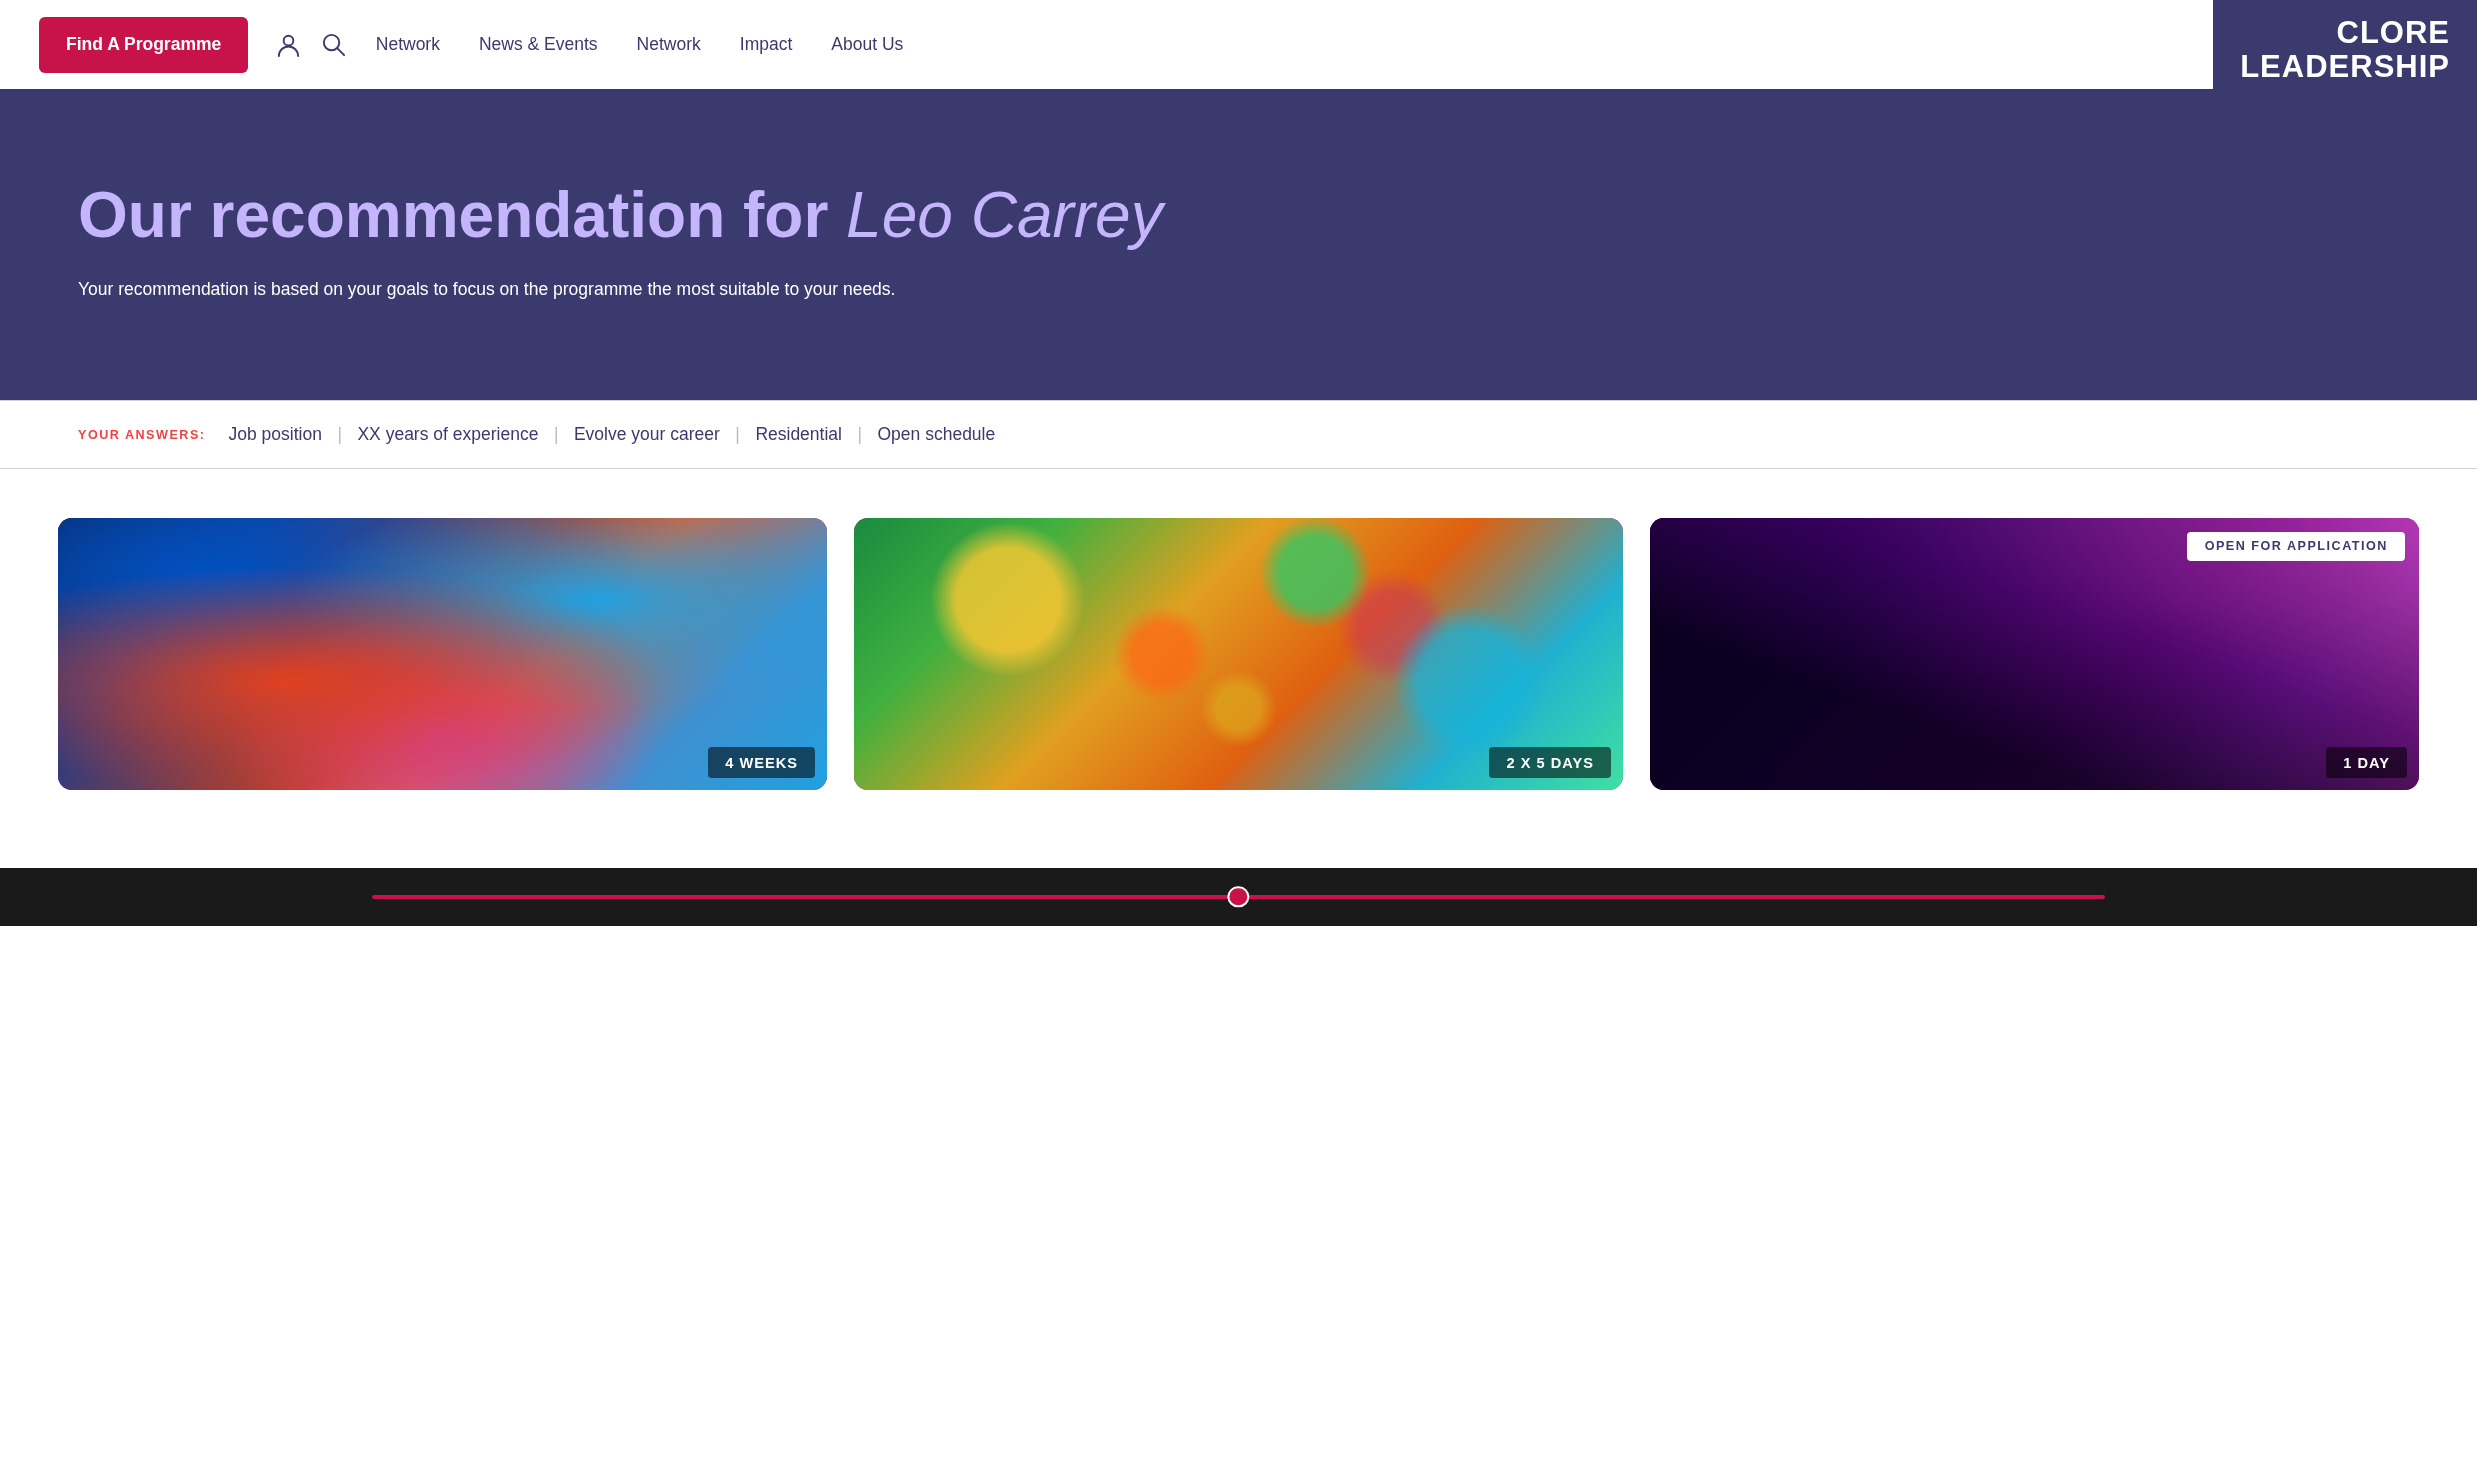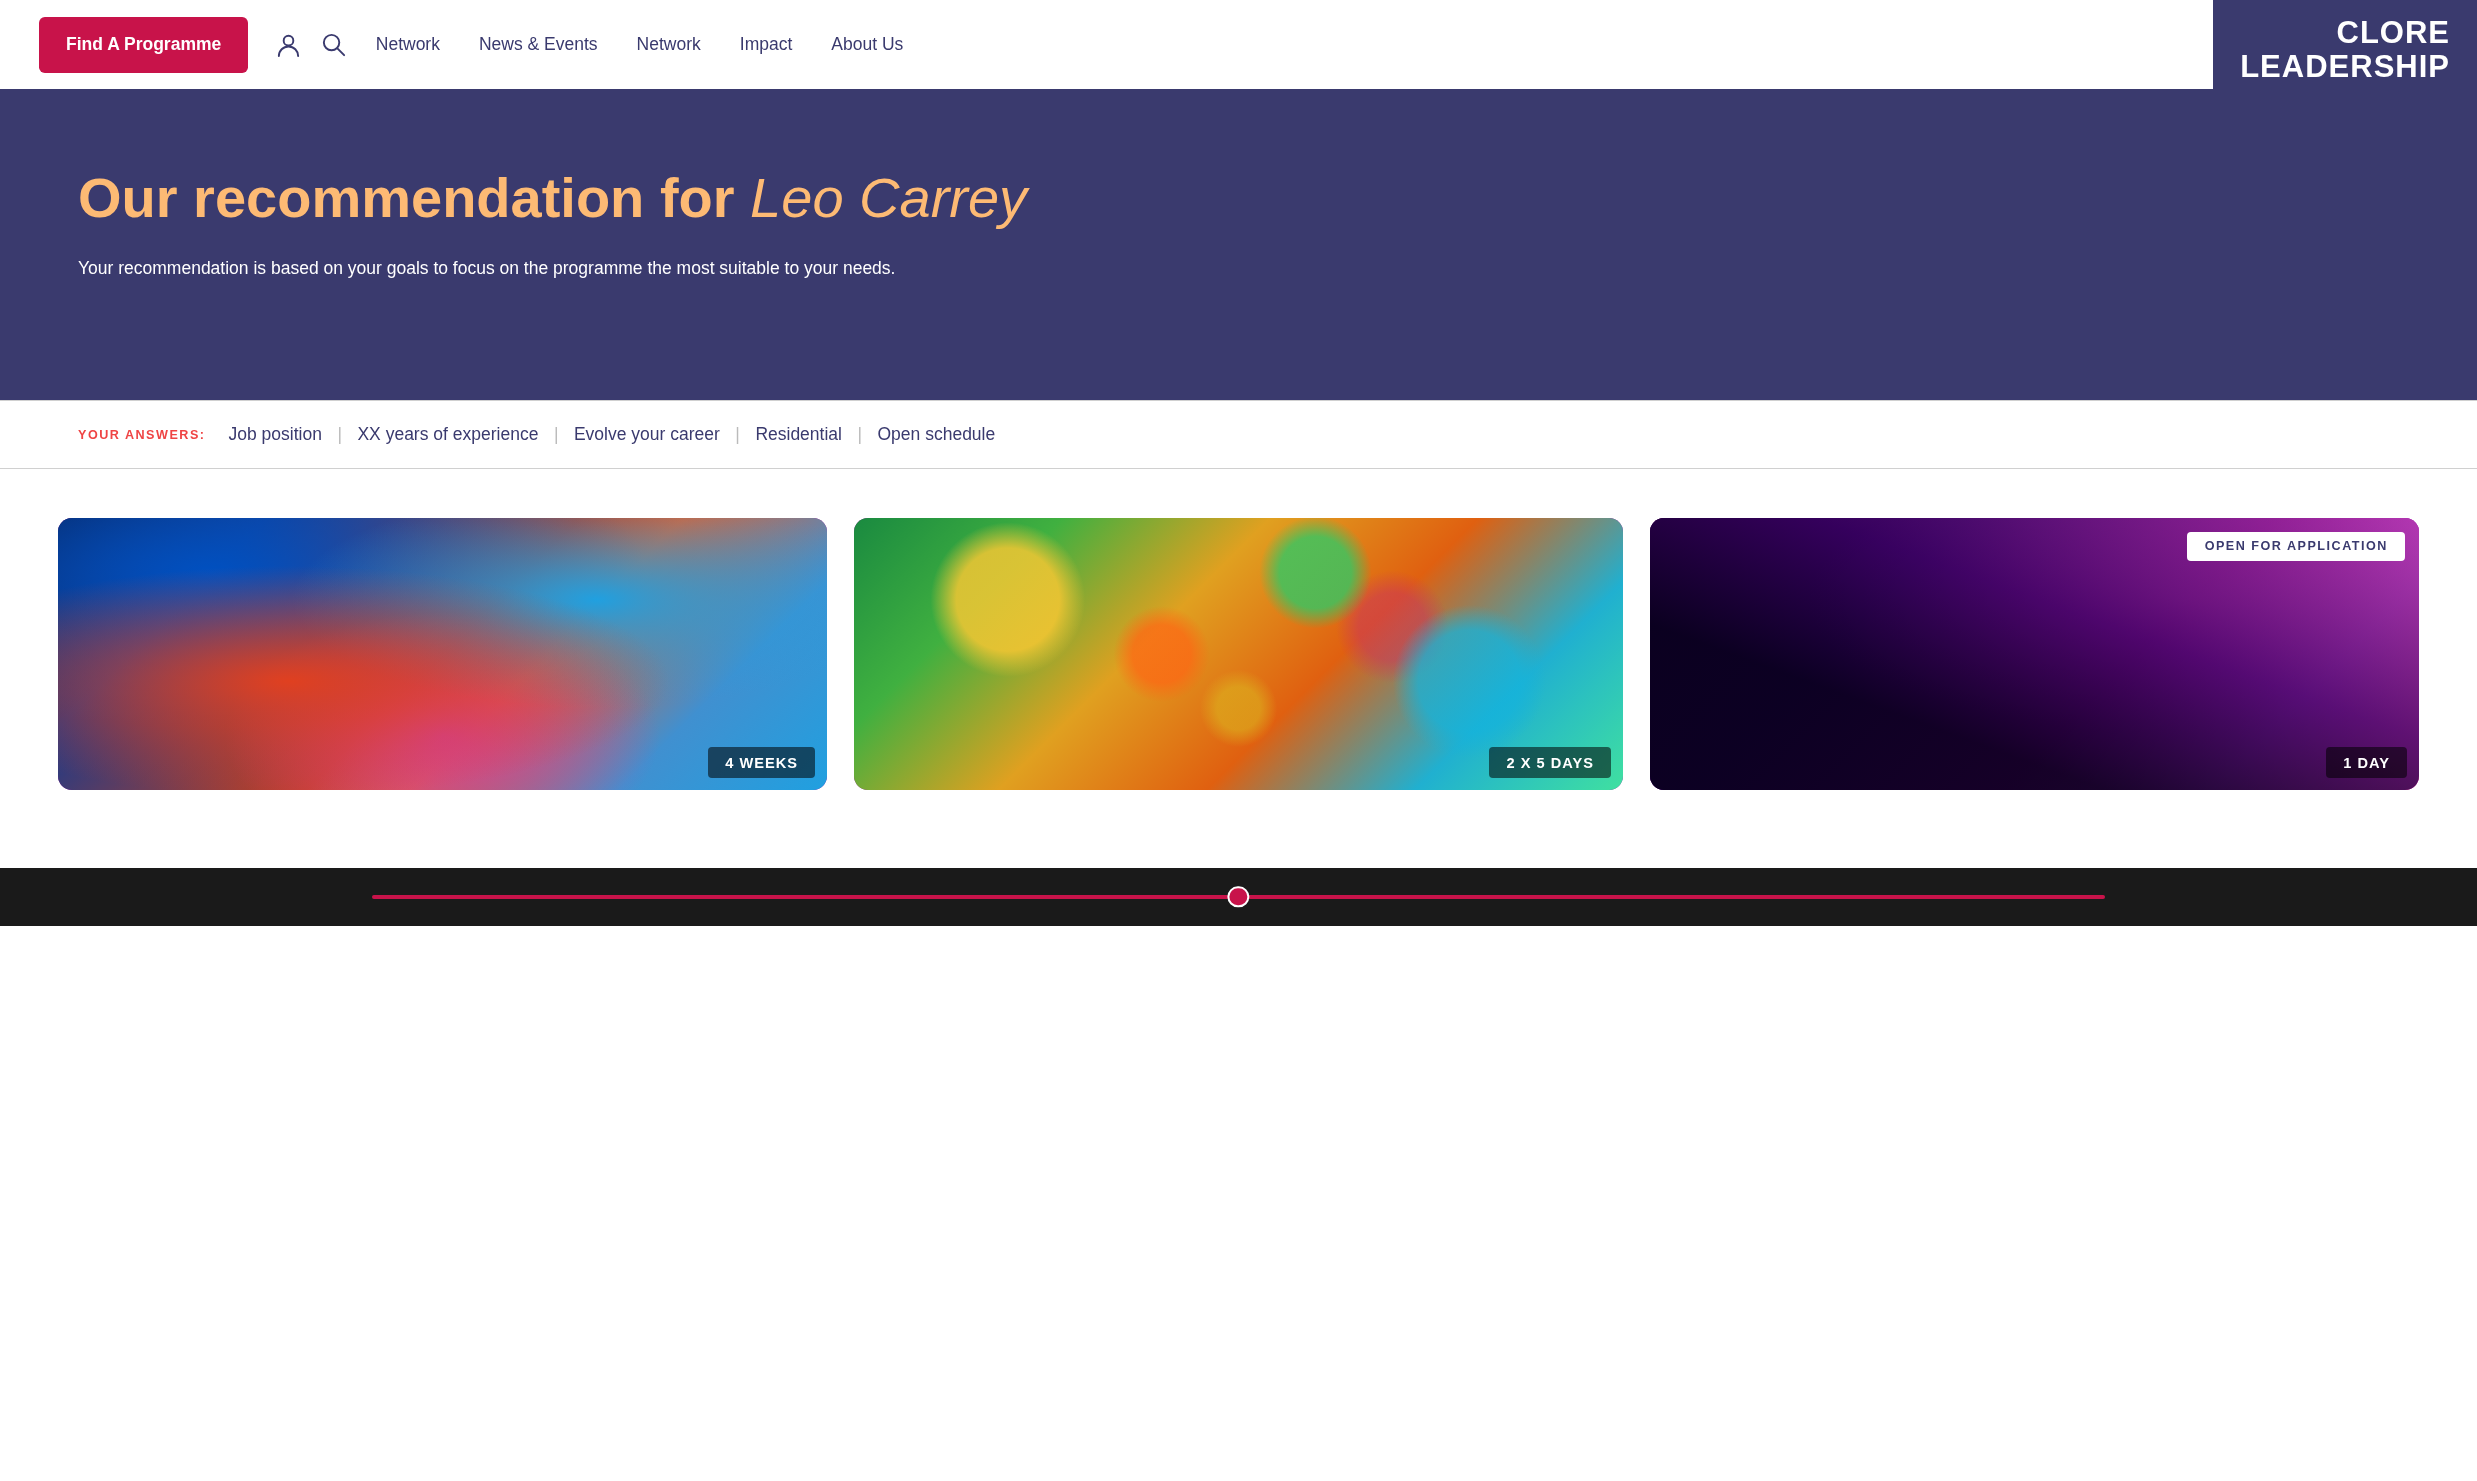--- a/index.html
+++ b/index.html
@@ -74,25 +74,26 @@
       letter-spacing: 1px;
     }
 
     
     .hero {
       background: #3a3a6e;
       padding: 78px 78px 58px 78px;
       min-height: 311px;
     }
     .hero-title {
-      color: #fdba74;
-      font-size: 56px;
+      color: #c4b5fd;
+      font-size: 64px;
       font-weight: 900;
       margin-bottom: 29px;
       line-height: 1.1;
+      margin-top: 13px;
     }
     .hero-title em {
       font-style: italic;
       font-weight: 300;
     }
     .hero-subtitle {
       color: #fff;
       font-size: 17.5px;
       font-weight: 300;
       max-width: 873px;

